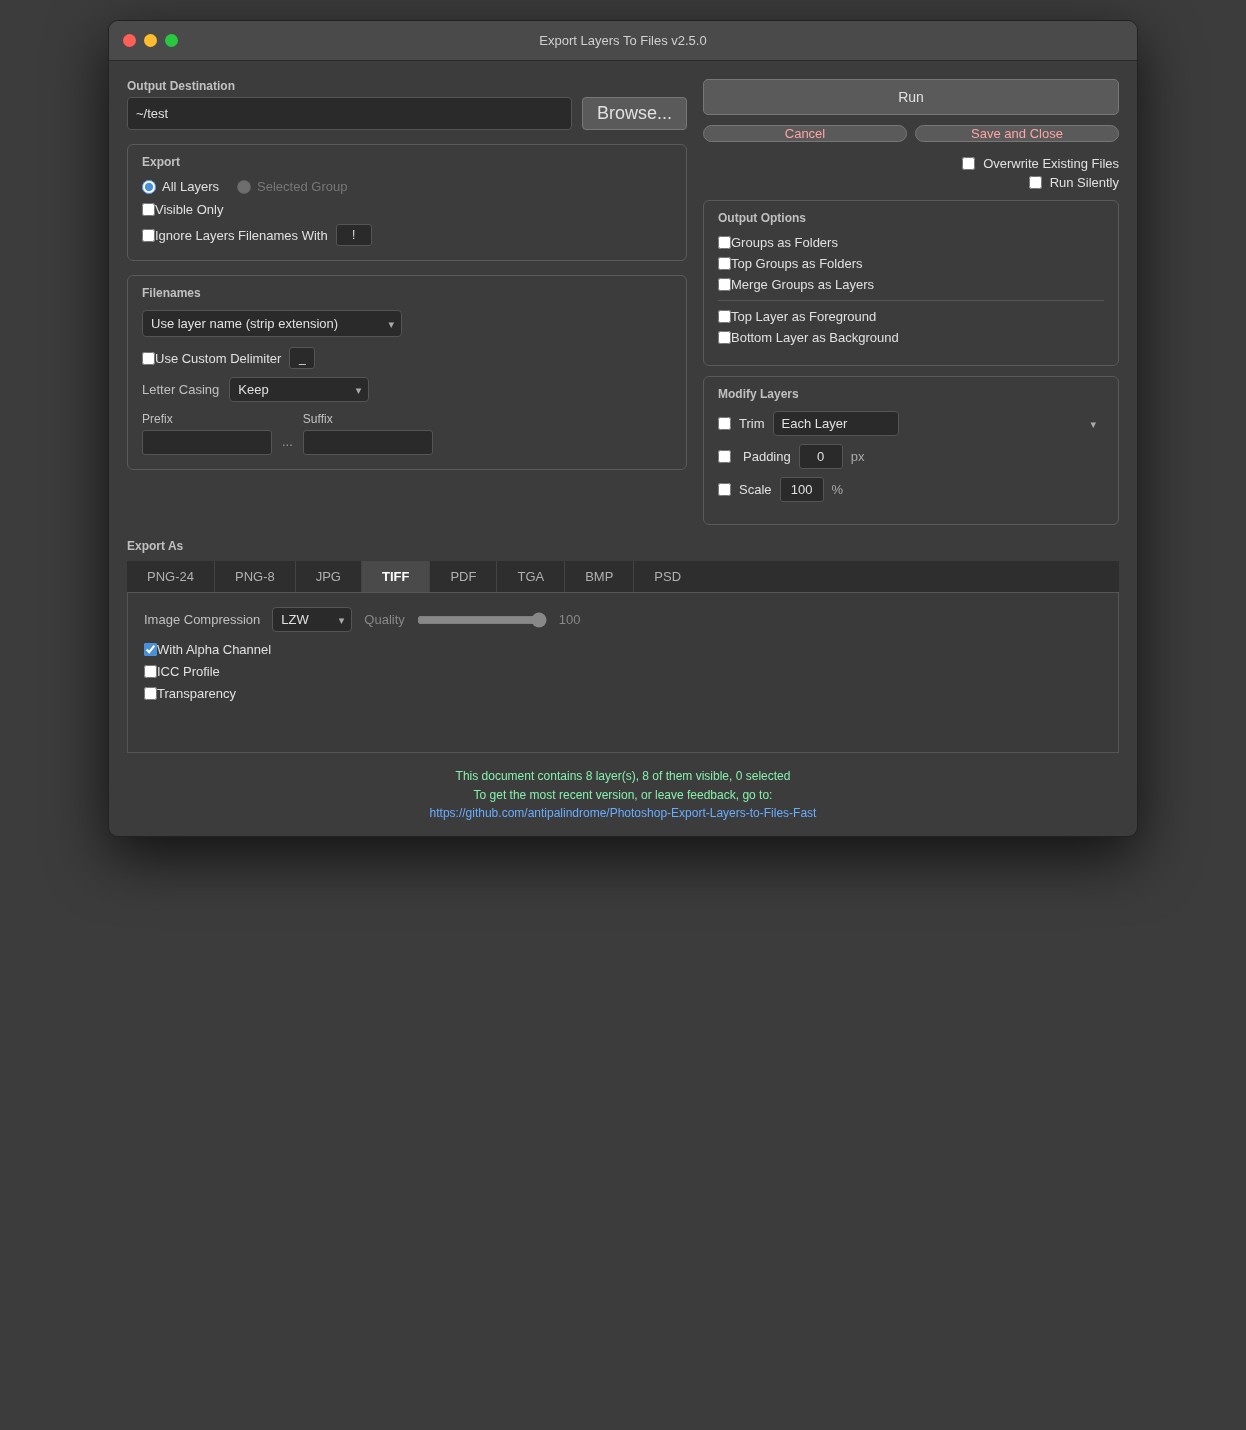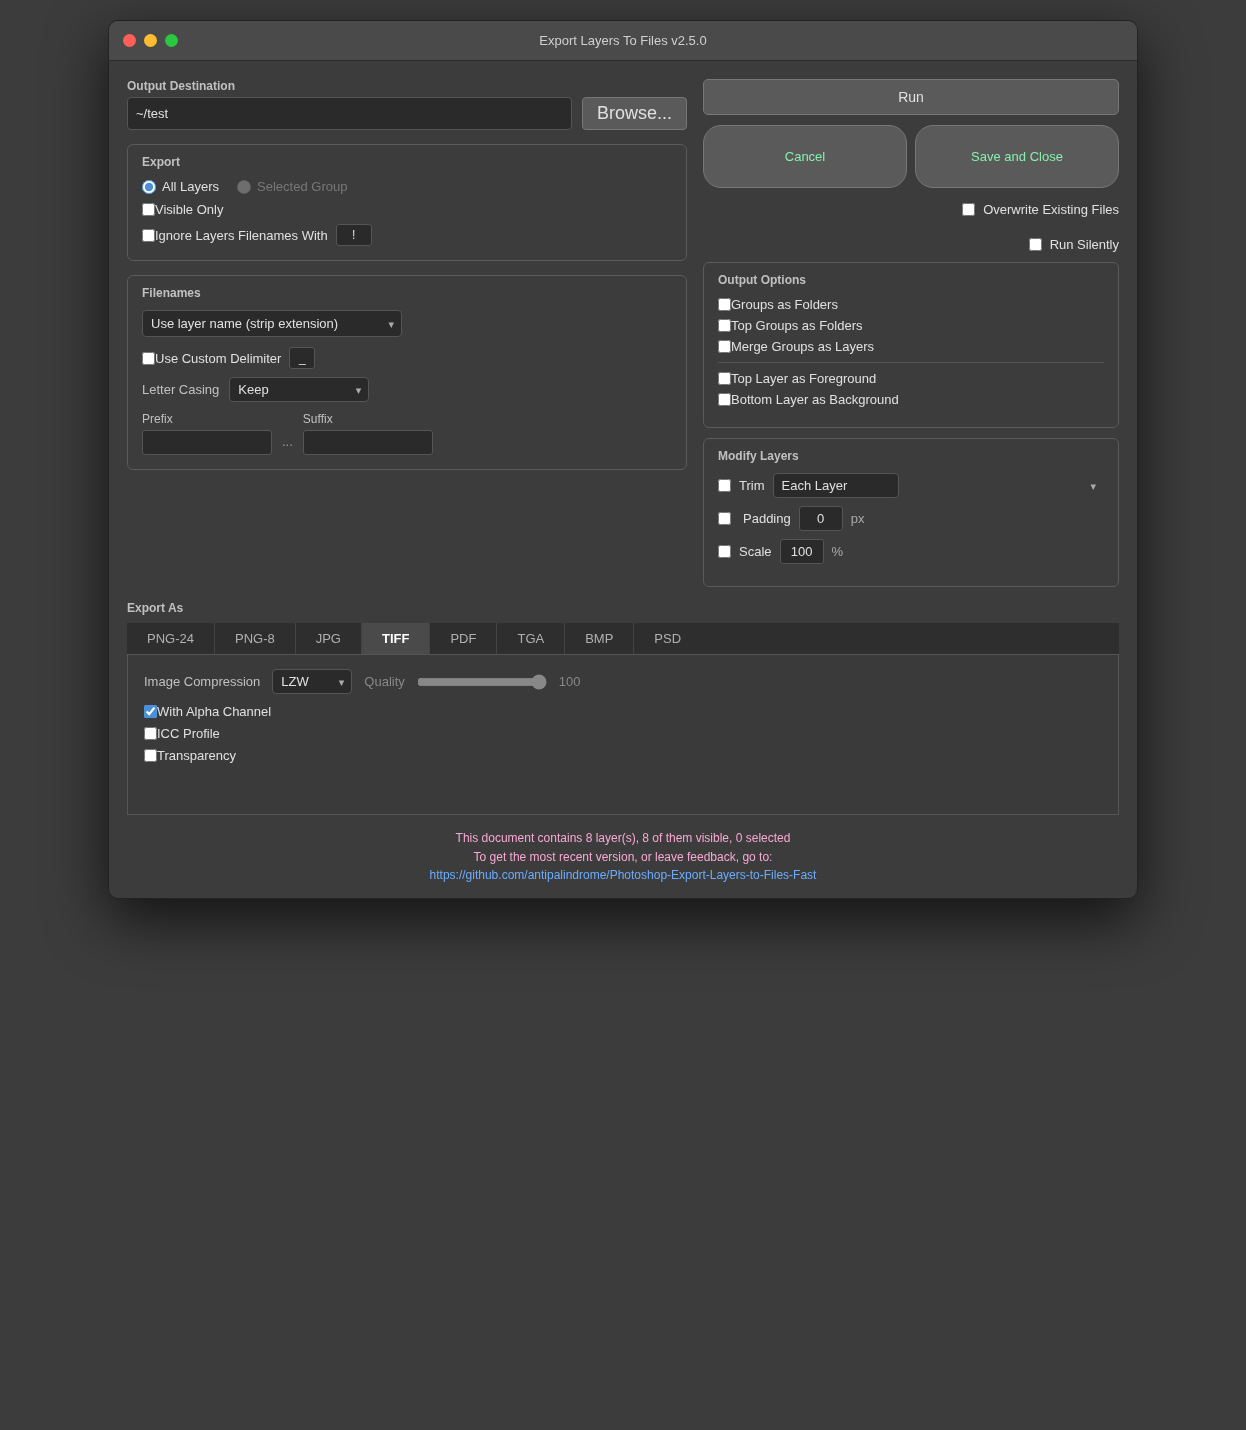--- a/index.html
+++ b/index.html
@@ -300,30 +300,30 @@
 
     .cancel-save-row {
       display: flex;
       gap: 8px;
     }
     .cancel-btn, .save-close-btn {
       flex: 1;
       background: #5a5a5a;
       border: 1px solid #777;
       border-radius: 18px;
-      color: #86efac;
-      padding: 23px 12px;
+      color: #fca5a5;
+      padding: 0 12px;
       font-size: 13px;
       cursor: pointer;
     }
 
     .options-checkboxes {
       display: flex;
       flex-direction: column;
-      gap: 20px;
+      gap: 4px;
       margin-top: 4px;
     }
     .opt-cb-row {
       display: flex;
       align-items: center;
       gap: 8px;
       cursor: pointer;
       justify-content: flex-end;
     }
     .opt-cb-row label { cursor: pointer; }
@@ -452,21 +452,21 @@
       accent-color: #888;
     }
     .quality-val { color: #888; font-size: 13px; }
 
     
     .footer {
       padding: 14px 18px 16px 18px;
       text-align: center;
     }
     .footer-text {
-      color: #f9a8d4;
+      color: #86efac;
       font-size: 12px;
       line-height: 1.6;
     }
     .footer-link {
       color: #6aadff;
       text-decoration: none;
       font-size: 12px;
     }
 
     .section-label-outside {

